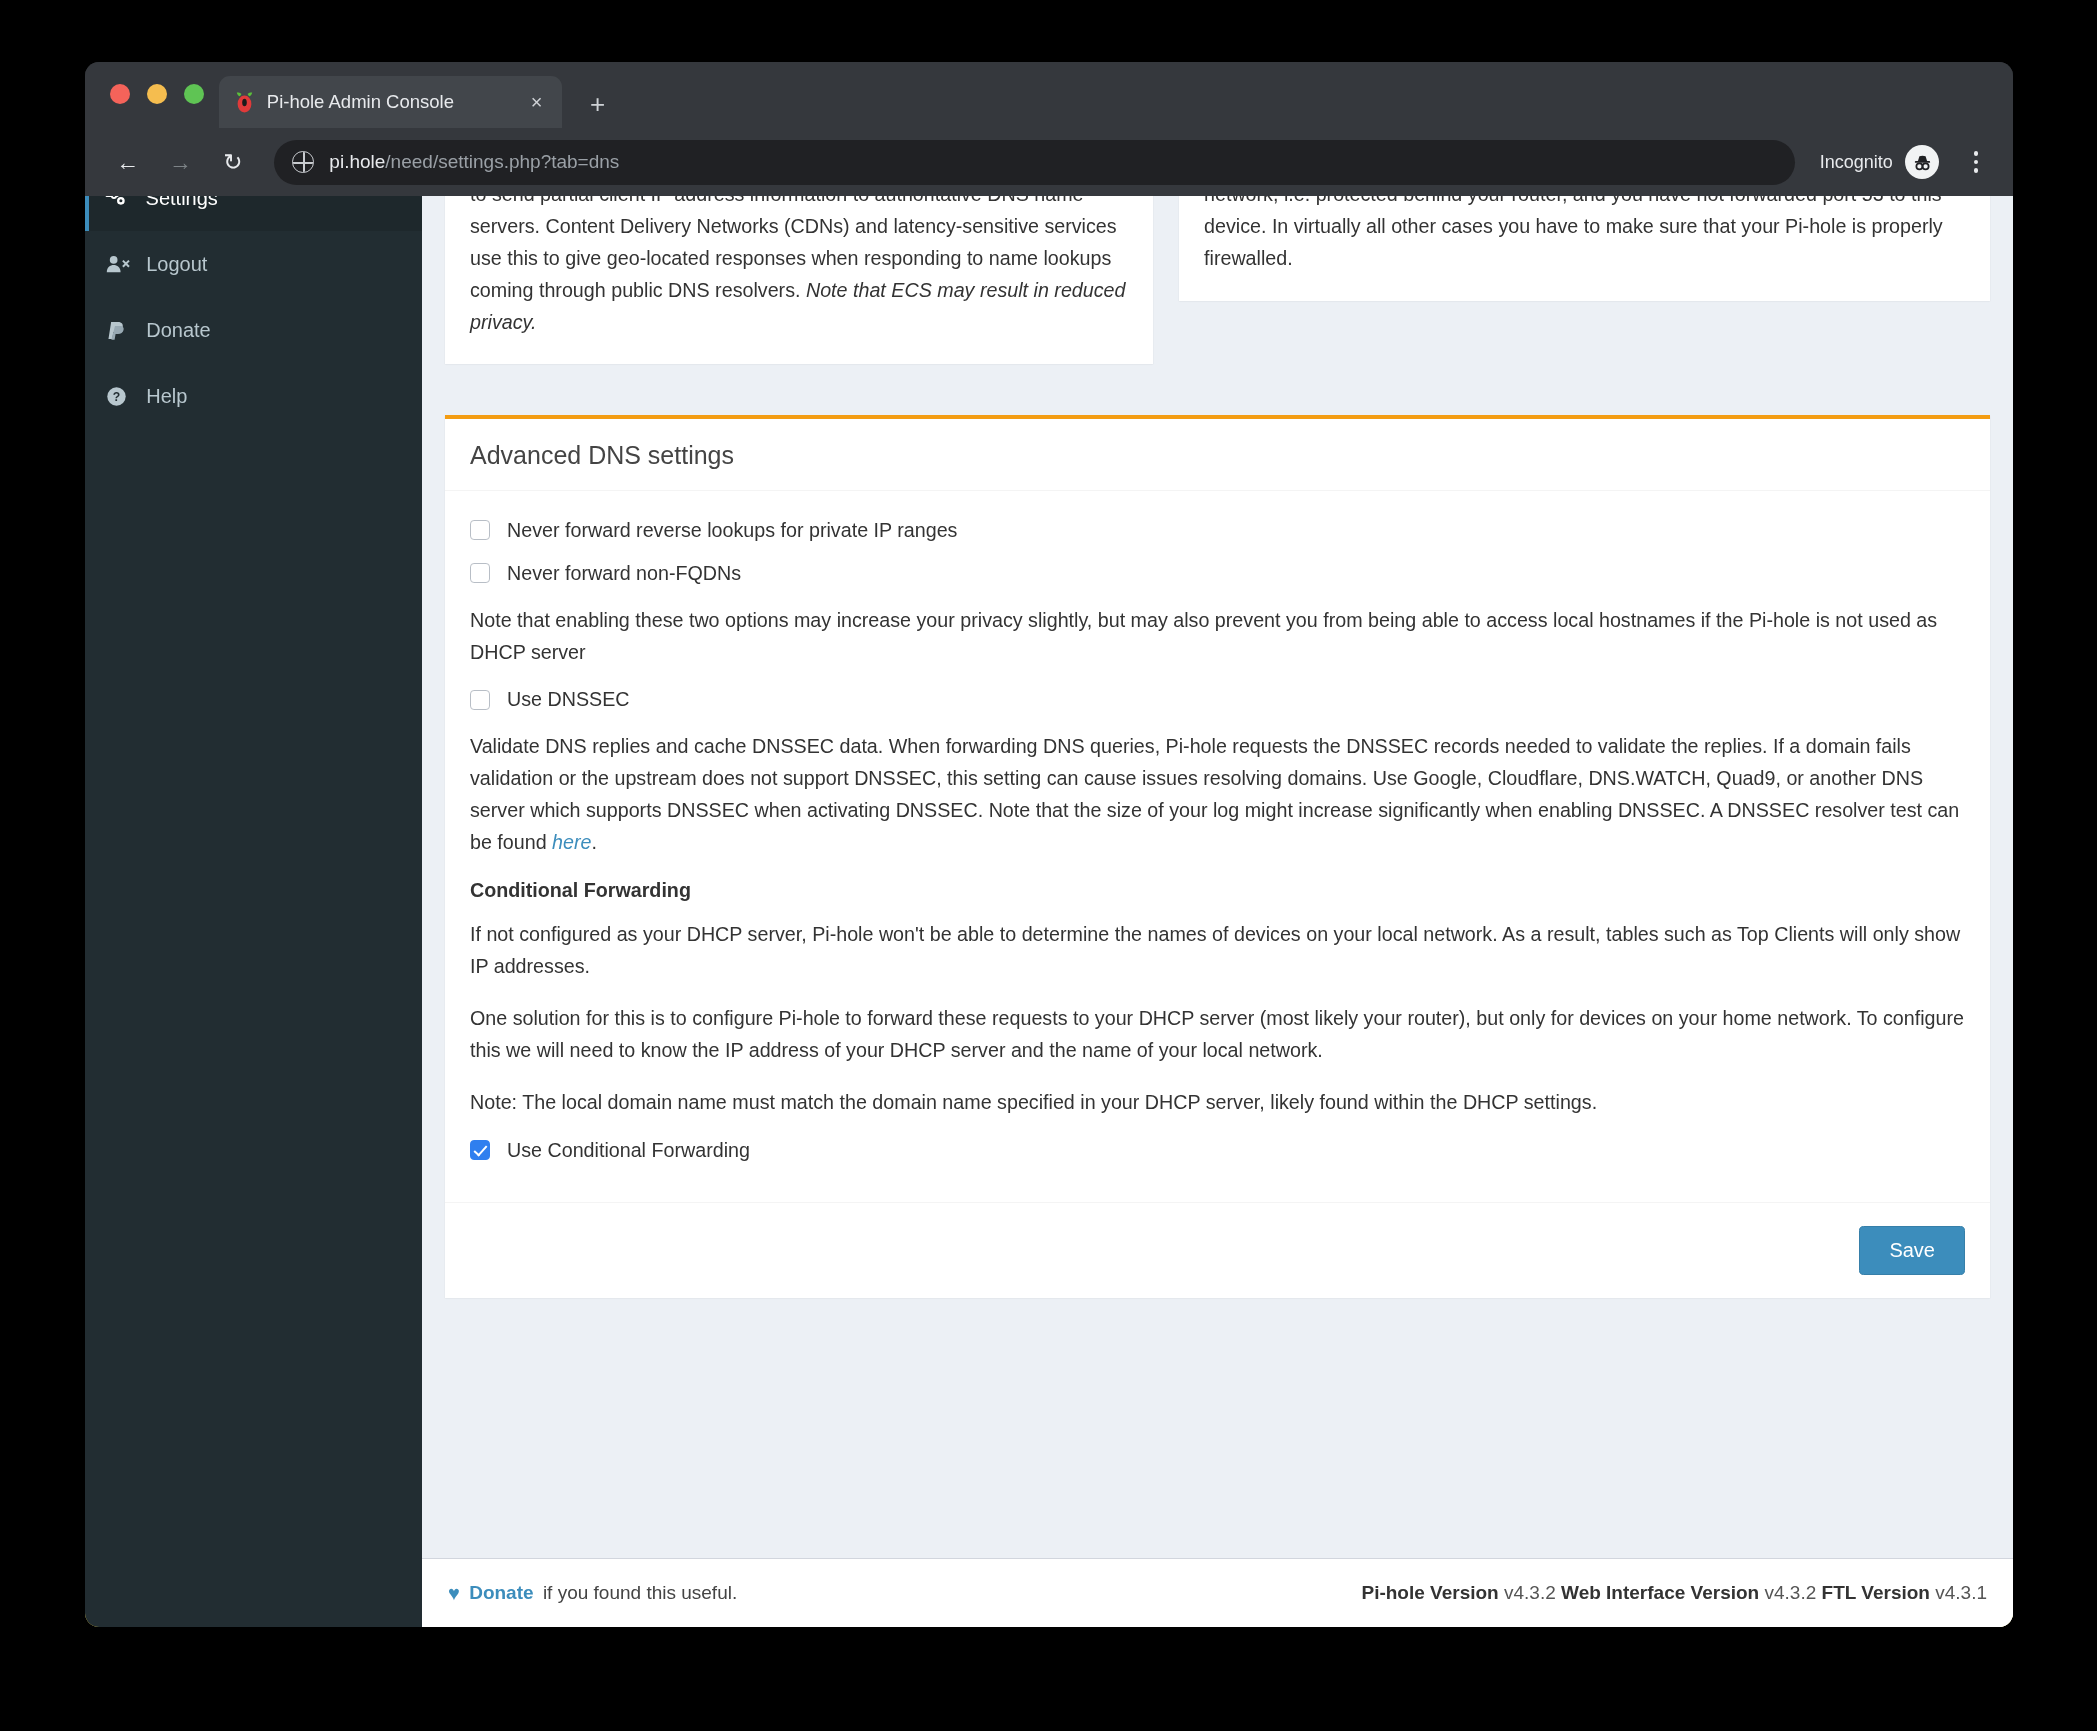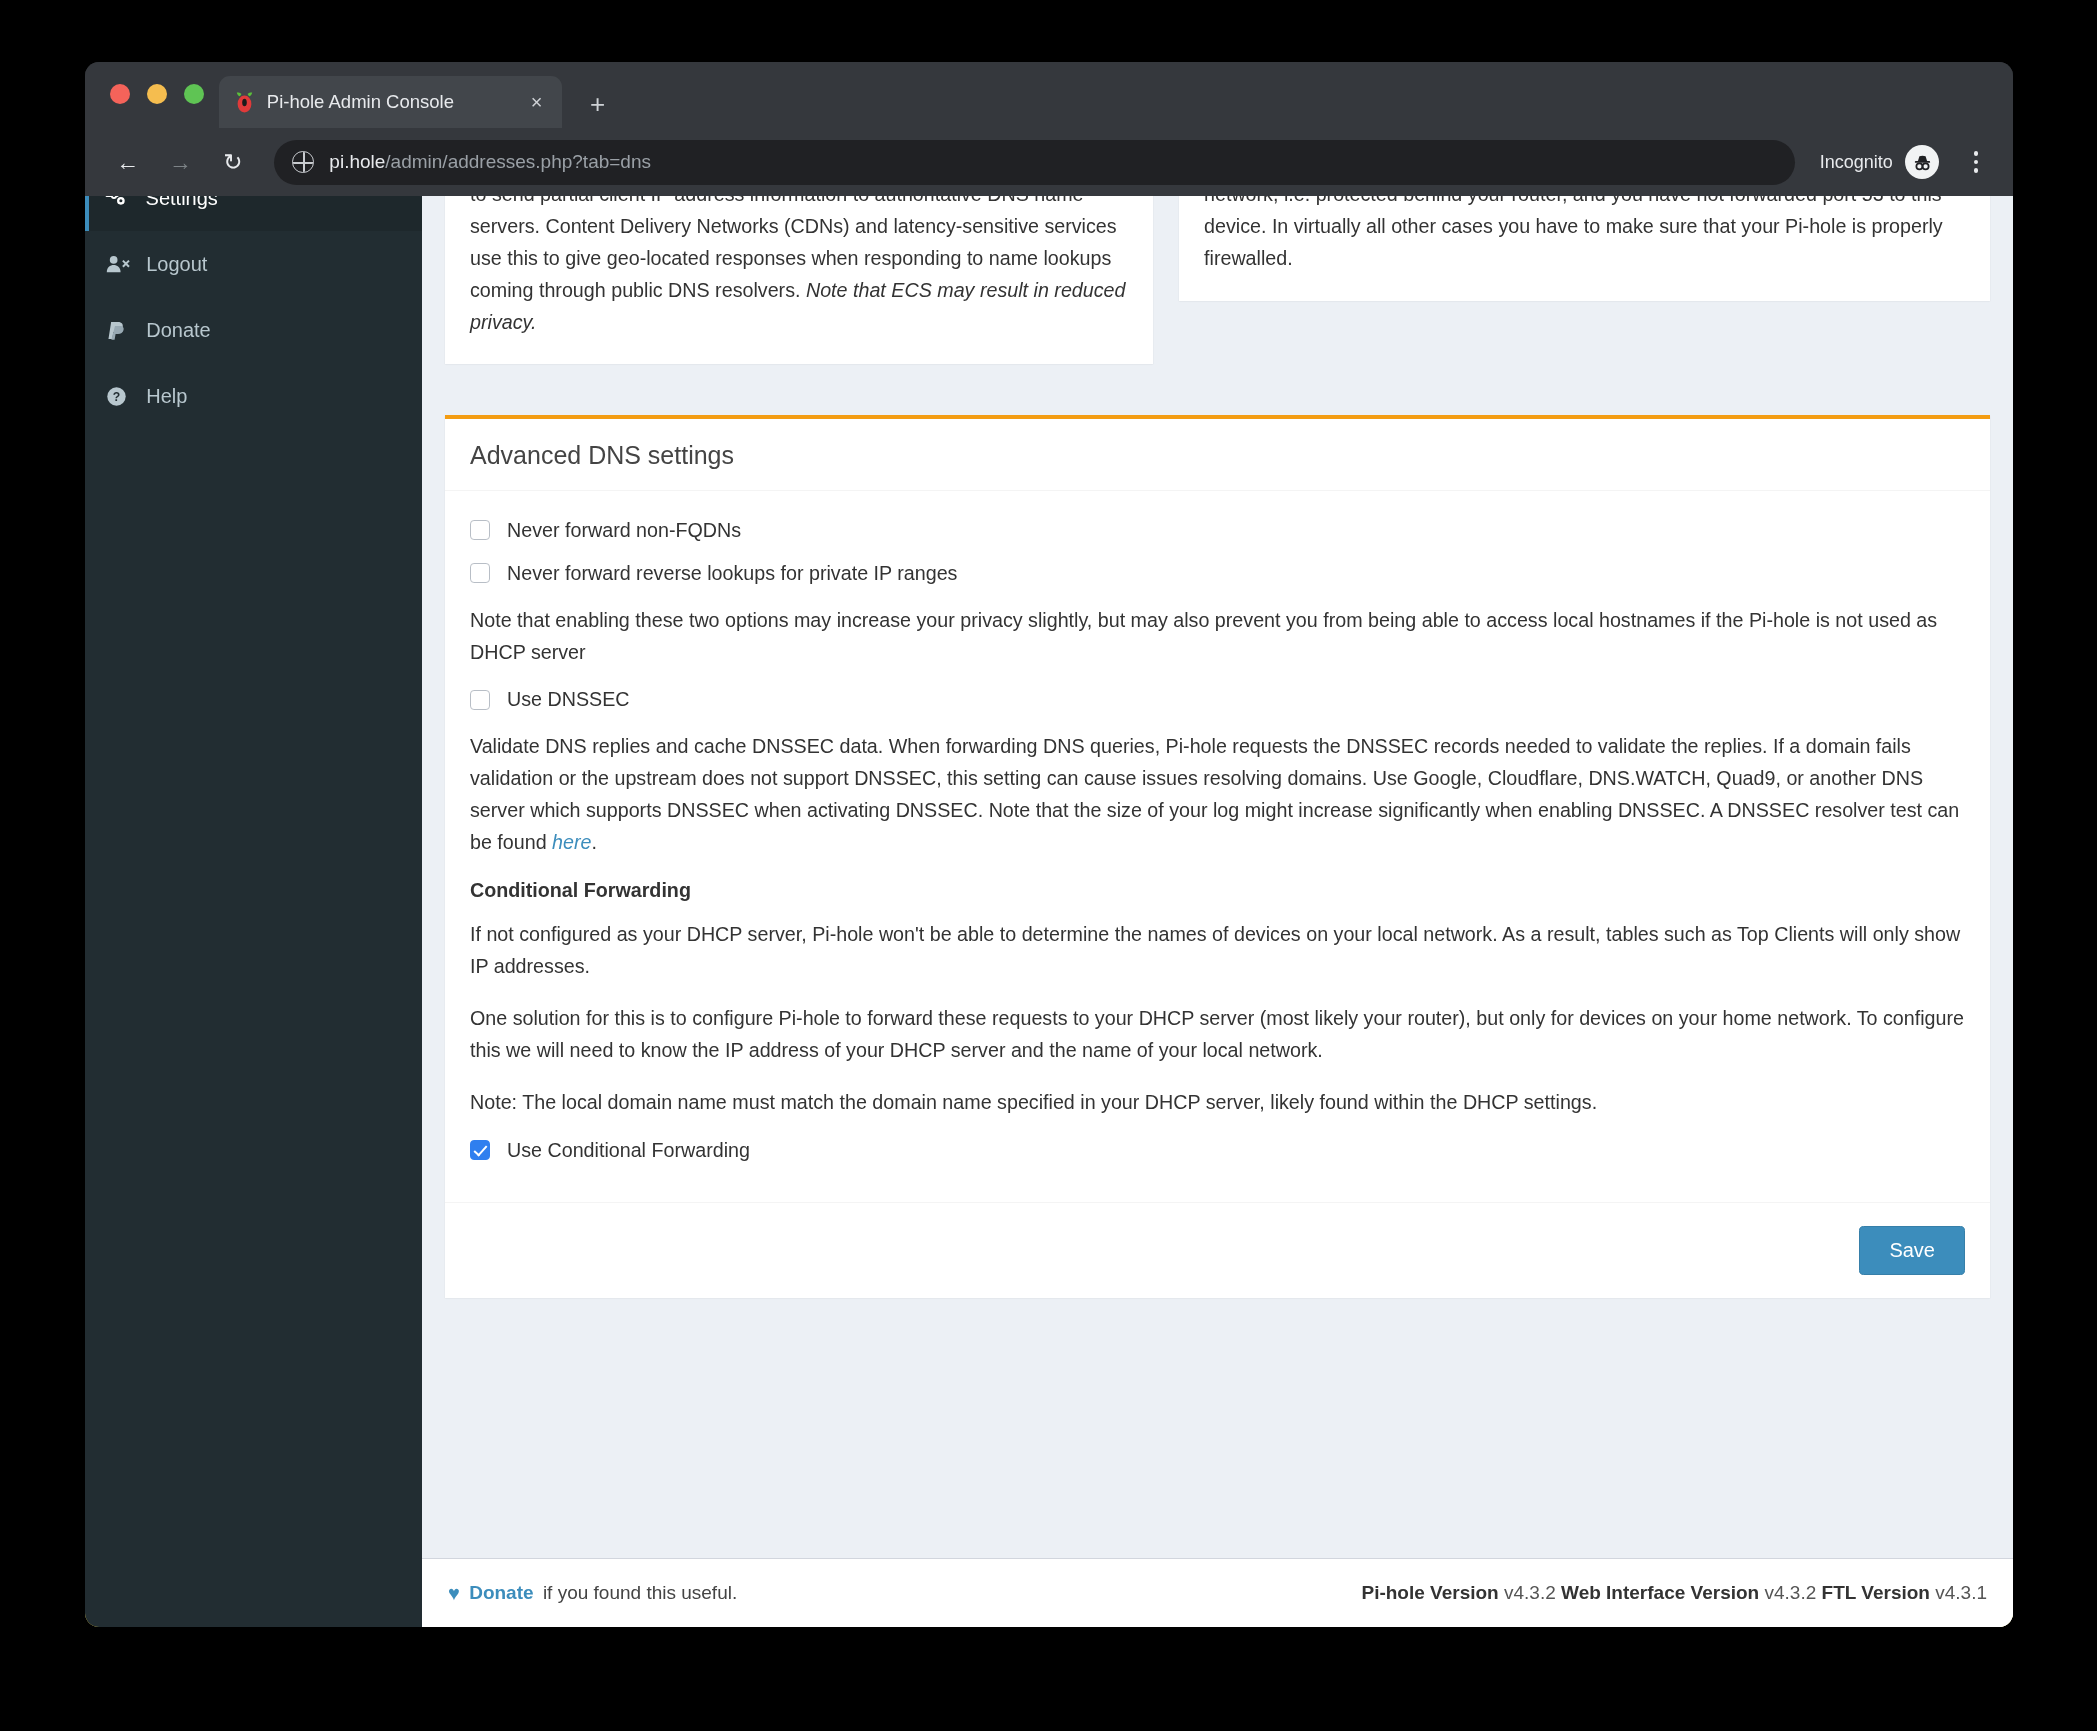--- a/index.html
+++ b/index.html
@@ -358,21 +358,21 @@
     <span class="newtab">+</span>
   </div>
 
   <div class="toolbar">
     <span class="navbtn">←</span>
     <span class="navbtn disabled">→</span>
     <span class="navbtn">↻</span>
 
     <div class="omnibox">
       <span class="omni-icon"></span>
-      <span class="url"><b>pi.hole</b><span>/admin/addresses.php?tab=dns</span></span>
+      <span class="url"><b>pi.hole</b><span>/need/settings.php?tab=dns</span></span>
     </div>
 
     <div class="incognito-wrap">
       <span class="incognito-label">Incognito</span>
       <span class="incognito-badge">
         <svg width="23" height="23" viewBox="0 0 30 30">
           <path d="M9 13 L11 7 Q15 5.5 19 7 L21 13 Z" fill="#202124"></path>
           <rect x="5" y="13" width="20" height="2.4" rx="1.2" fill="#202124"></rect>
           <circle cx="11" cy="20" r="4" fill="none" stroke="#202124" stroke-width="2.3"></circle>
           <circle cx="19" cy="20" r="4" fill="none" stroke="#202124" stroke-width="2.3"></circle>
@@ -454,26 +454,26 @@
 
         <div class="box box-adv">
           <div class="box-header">
             <div class="box-title">Advanced DNS settings</div>
           </div>
 
           <div class="box-body" style="padding-top:23px">
 
             <div class="cbrow">
               <span class="checkbox"></span>
-              <span class="cblabel">Never forward non-FQDNs</span>
+              <span class="cblabel">Never forward reverse lookups for private IP ranges</span>
             </div>
 
             <div class="cbrow">
               <span class="checkbox"></span>
-              <span class="cblabel">Never forward reverse lookups for private IP ranges</span>
+              <span class="cblabel">Never forward non-FQDNs</span>
             </div>
 
             <p class="para">Note that enabling these two options may increase your privacy slightly, but may also prevent you from being able to access local hostnames if the Pi-hole is not used as DHCP server</p>
 
             <div class="cbrow">
               <span class="checkbox"></span>
               <span class="cblabel">Use DNSSEC</span>
             </div>
 
             <p class="para"><span>Validate DNS replies and cache DNSSEC data. When forwarding DNS queries, Pi-hole requests the DNSSEC records needed to validate the replies. If a domain fails validation or the upstream does not support DNSSEC, this setting can cause issues resolving domains. Use Google, Cloudflare, DNS.WATCH, Quad9, or another DNS server which supports DNSSEC when activating DNSSEC. Note that the size of your log might increase significantly when enabling DNSSEC. A DNSSEC resolver test can be found </span><a href="#">here</a><span>.</span></p>

